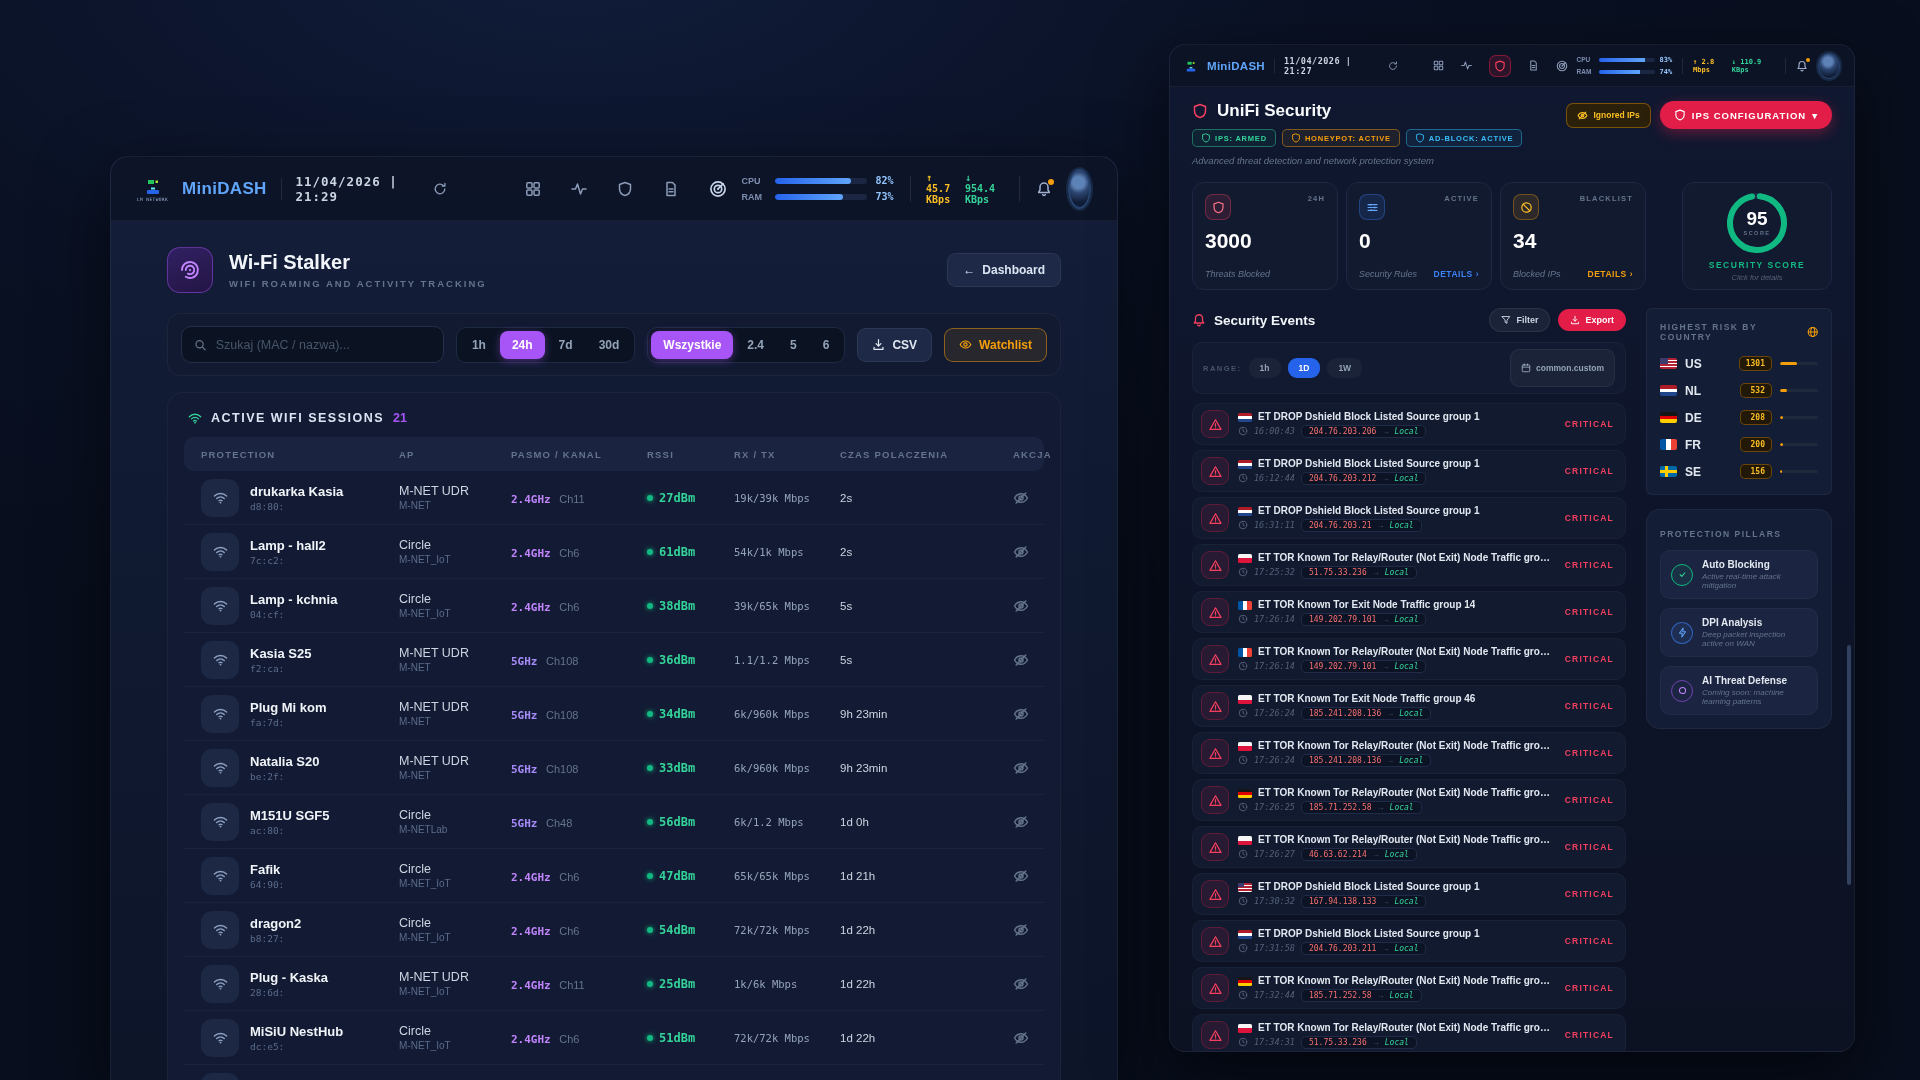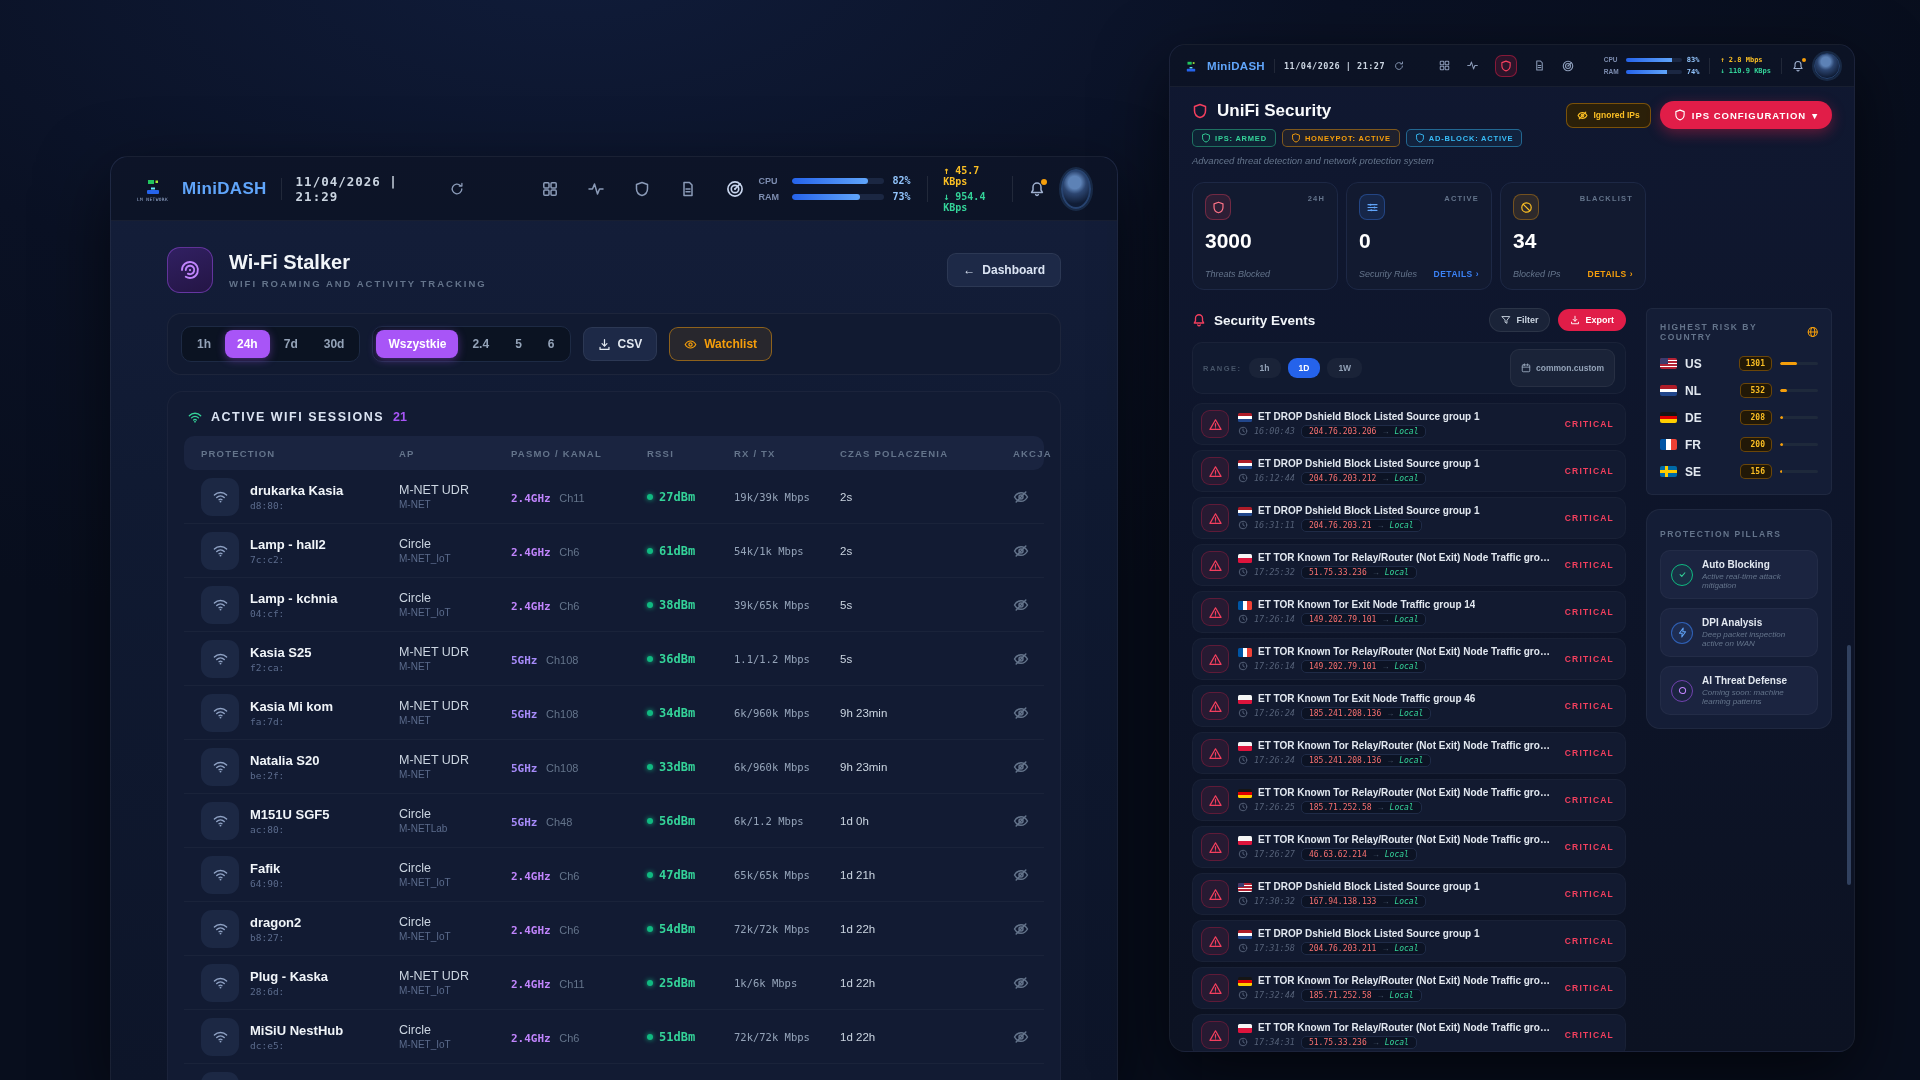--- a/index.html
+++ b/index.html
@@ -22,21 +22,21 @@
 .hbtn{color:#8b9bb8;background:none;border:none;cursor:pointer;display:flex;align-items:center}
 .lnav{display:flex;gap:30px;margin-left:64px;color:#8b9bb8}
 .lnav .active{color:#c9d6ee}
 .hright{margin-left:auto;display:flex;align-items:center;gap:16px}
 .meter{display:flex;flex-direction:column;gap:5px}
 .mrow{display:flex;align-items:center;gap:8px}
 .mlabel{font-size:9px;font-weight:bold;color:#7d8db0;width:26px}
 .bar{height:6px;width:92px;background:#1b2742;border-radius:3px;overflow:hidden}
 .bar i{display:block;height:100%;background:linear-gradient(90deg,#2563eb,#60a5fa);border-radius:3px}
 .mpct{font-size:10px;color:#93c5fd;font-family:"DejaVu Sans Mono",monospace;font-weight:bold}
-.net{display:flex;flex-direction:column;gap:4px;font-family:"DejaVu Sans Mono",monospace;font-size:10px;font-weight:bold}
+.net{display:flex;gap:4px;font-family:"DejaVu Sans Mono",monospace;font-size:10px;font-weight:bold}
 .net .up{color:#fbbf24}.net .down{color:#34d399}
 .bell{position:relative;color:#9fb0cf}
 .bell .dot{position:absolute;top:-2px;right:-2px;width:6px;height:6px;border-radius:50%;background:#f59e0b}
 .avatar{width:40px;height:40px;border-radius:50%;border:2px solid #27436f;
 background:radial-gradient(circle at 45% 32%,#5d82b6 0 22%,#2c4570 40%,#101d36 75%);box-shadow:0 0 0 2px rgba(96,165,250,.15)}
 .avatar.sm{width:26px;height:26px;border-width:1.5px}
 .titleblock{display:flex;align-items:center;gap:16px;padding:26px 56px 6px 56px}
 .tb-icon{width:46px;height:46px;border-radius:13px;background:linear-gradient(160deg,#312062,#241545);border:1px solid rgba(168,85,247,.45);display:flex;align-items:center;justify-content:center;color:#c084fc}
 .tb-title{font-size:20px;font-weight:bold;color:#f1f5f9}
 .tb-sub{font-size:9.5px;letter-spacing:2px;color:#64748b;font-weight:bold;margin-top:4px}
@@ -385,20 +385,26 @@
       <div class="tb-title">Wi-Fi Stalker</div>
       <div class="tb-sub">WIFI ROAMING AND ACTIVITY TRACKING</div>
     </div>
     <button class="backbtn">
       <span>←</span>
       <span>Dashboard</span>
     </button>
   </div>
 
   <div class="filtercard">
+    <div class="search">
+      <svg class="ic i14">
+          <use href="#i-search"></use>
+        </svg>
+      <input type="text" placeholder="Szukaj (MAC / nazwa)..." style="">
+    </div>
     <div class="pillgrp">
 
         <button class="pill" data-active="false">1h</button>
 
         <button class="pill" data-active="true">24h</button>
 
         <button class="pill" data-active="false">7d</button>
 
         <button class="pill" data-active="false">30d</button>
 
@@ -587,21 +593,21 @@
       </div>
 
       <div class="trow">
         <div class="c-dev">
           <div class="wifibox">
             <svg class="ic i15">
               <use href="#i-wifi"></use>
             </svg>
           </div>
           <div>
-            <div class="devname">Kasia Mi kom</div>
+            <div class="devname">Plug Mi kom</div>
             <div class="devmac">fa:7d:</div>
           </div>
         </div>
         <div>
           <div class="apname">M-NET UDR</div>
           <div class="apssid">M-NET</div>
         </div>
         <div>
           <span class="bandtxt" data-band="5GHz">5GHz</span>
           <span class="chan">Ch108</span>
@@ -1015,20 +1021,34 @@
           </span>
           <span class="stag">BLACKLIST</span>
         </div>
         <div class="sval">34</div>
         <div class="sbottom">
           <span class="slabel">Blocked IPs</span>
           <span class="details">DETAILS ›</span>
         </div>
       </div>
 
+    <div class="scorecard">
+      <div class="ringwrap">
+        <svg width="64" height="64" viewBox="0 0 64 64">
+          <circle class="ring-bg" cx="32" cy="32" r="27"></circle>
+          <circle class="ring-fg" cx="32" cy="32" r="27" style="stroke-dasharray: 161.164, 169.646;"></circle>
+        </svg>
+        <div class="ringtxt">
+          <span class="v">95</span>
+          <span class="u">SCORE</span>
+        </div>
+      </div>
+      <span class="scorelabel">SECURITY SCORE</span>
+      <span class="scorehint">Click for details</span>
+    </div>
   </div>
 
   <div class="rmain">
     <div class="events">
       <div class="evhead">
         <svg class="ic i14 shield-red">
             <use href="#i-bell"></use>
           </svg>
         <h3>Security Events</h3>
         <button class="filterbtn">

